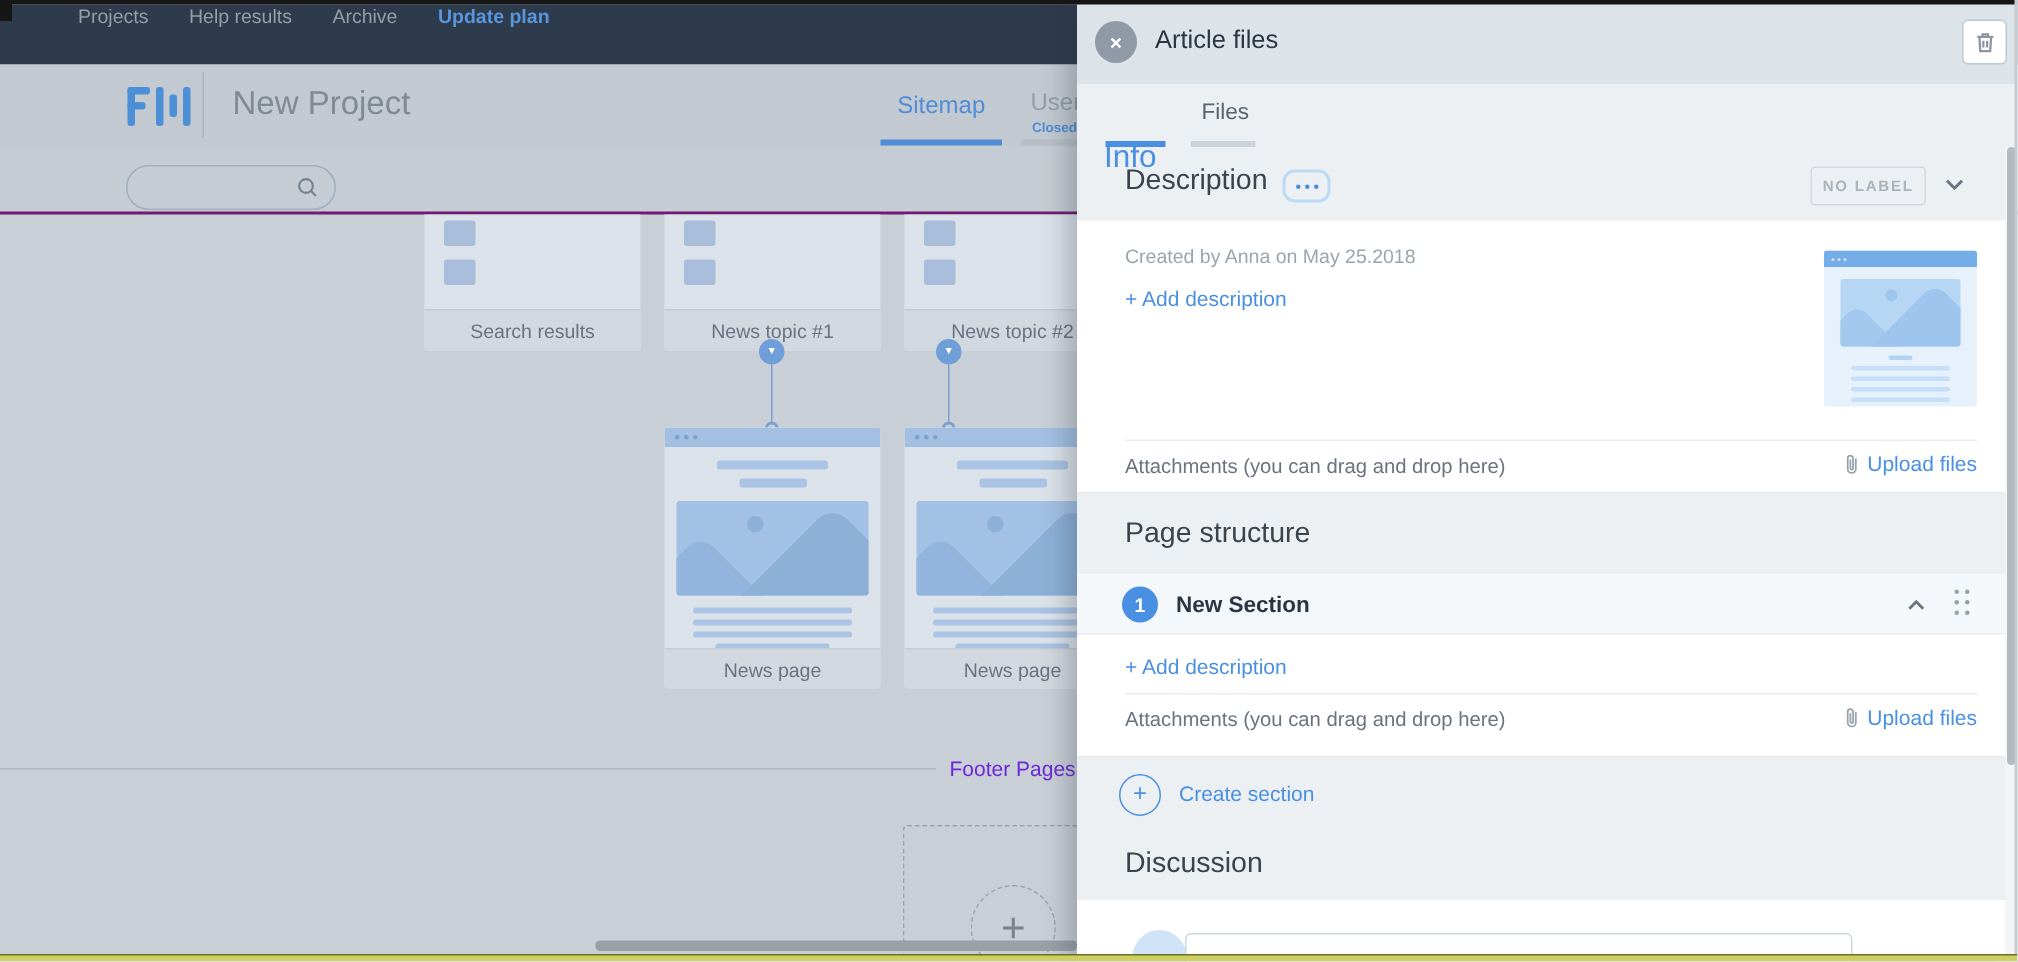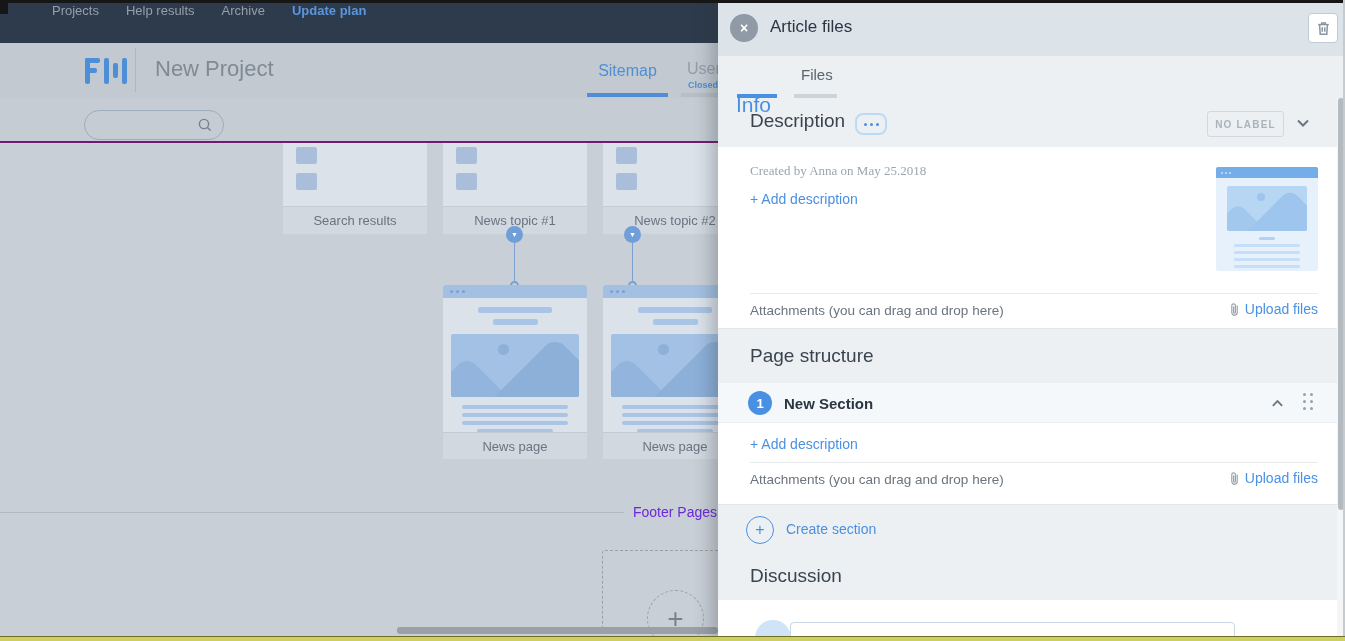--- a/index.html
+++ b/index.html
@@ -328,21 +328,21 @@
         <i></i>
       </div>
     <div class="nolabel-btn">NO LABEL</div>
     <div class="chev" style="left:577px;top:116px;">
       <svg width="16" height="14" viewBox="0 0 16 14" fill="none" stroke="#6b7580" stroke-width="2">
           <path d="M3 4.5l5 5 5-5"></path>
         </svg>
     </div>
 
     <div class="card" style="top:147px;height:182px;border-bottom:1px solid #e3e7ea;">
-      <div class="abs muted" style="left:32px;top:16px;font-family:Liberation Serif, serif;">Created by Anna on May 25.2018</div>
+      <div class="abs muted" style="left:32px;top:16px;">Created by Anna on May 25.2018</div>
       <div class="abs bluelink" style="left:32px;top:44px;">+ Add description</div>
 
       <div class="thumb">
         <div class="tbar">
             <i></i>
             <i></i>
             <i></i>
           </div>
         <div class="thero">
             <span class="hcirc"></span>

